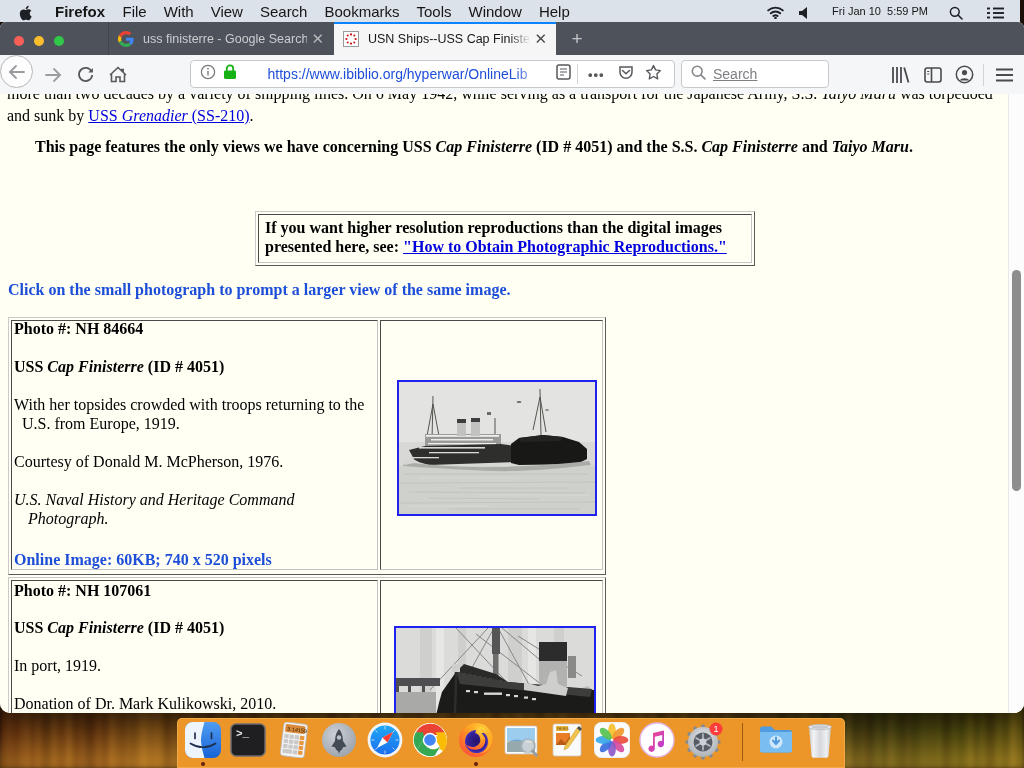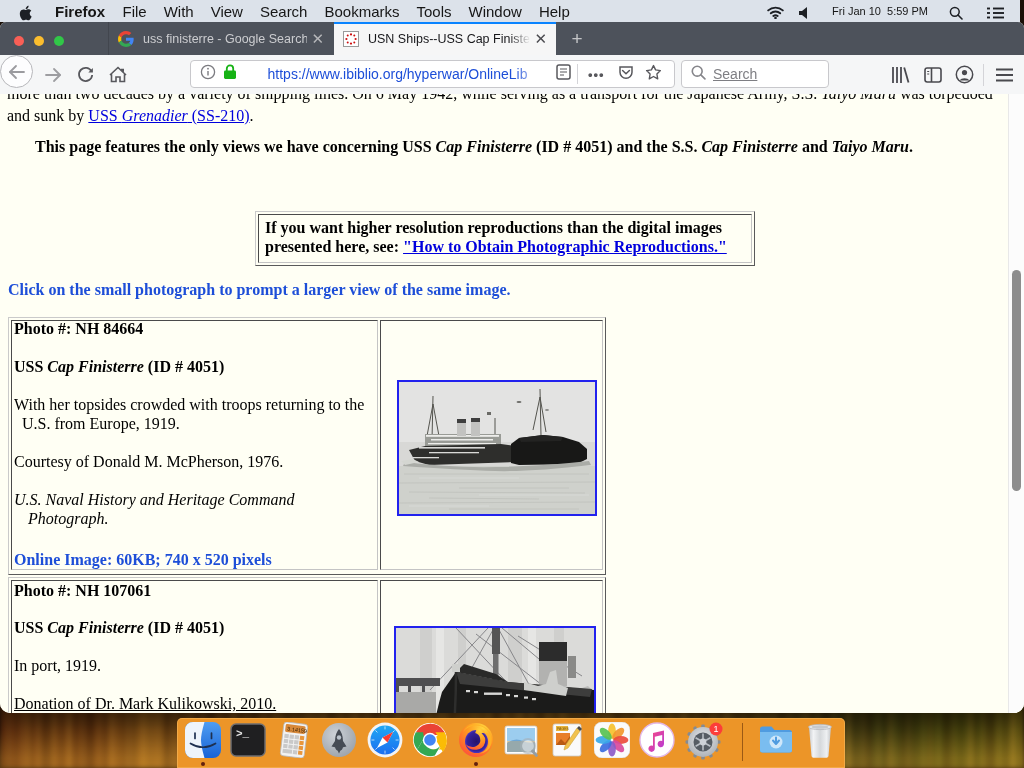--- a/index.html
+++ b/index.html
@@ -295,21 +295,21 @@
           </svg>
         </div>
 
         <div class="otbl" style="left:8px;top:483px;width:598px;height:200px;box-sizing:border-box;">
           <div class="ocell" style="left:2px;top:2px;width:367px;height:192px;box-sizing:border-box;"></div>
           <div class="ocell" style="left:371px;top:2px;width:223px;height:192px;box-sizing:border-box;"></div>
         </div>
         <div class="pline" style="left:14px;top:487px;font-weight:bold;">Photo #: NH 107061</div>
         <div class="pline" style="left:14px;top:524px;font-weight:bold;">USS <i>Cap Finisterre</i> (ID # 4051)</div>
         <div class="pline" style="left:14px;top:562px;">In port, 1919.</div>
-        <div class="pline" style="left:14px;top:600px;text-decoration:underline;">Donation of Dr. Mark Kulikowski, 2010.</div>
+        <div class="pline" style="left:14px;top:600px;">Donation of Dr. Mark Kulikowski, 2010.</div>
         <div style="position:absolute;left:394px;top:532px;width:198px;height:150px;border:2px solid #2222ee;">
           <svg width="198" height="150" viewBox="0 0 198 150">
             <rect width="198" height="150" fill="#dbdbd9"></rect>
             <g fill="#cfcfcd">
                 <rect x="24" width="12" height="150"></rect>
                 <rect x="62" width="8" height="150"></rect>
                 <rect x="112" width="14" height="150"></rect>
                 <rect x="158" width="10" height="150"></rect>
               </g>
             <g fill="#e6e6e4">

